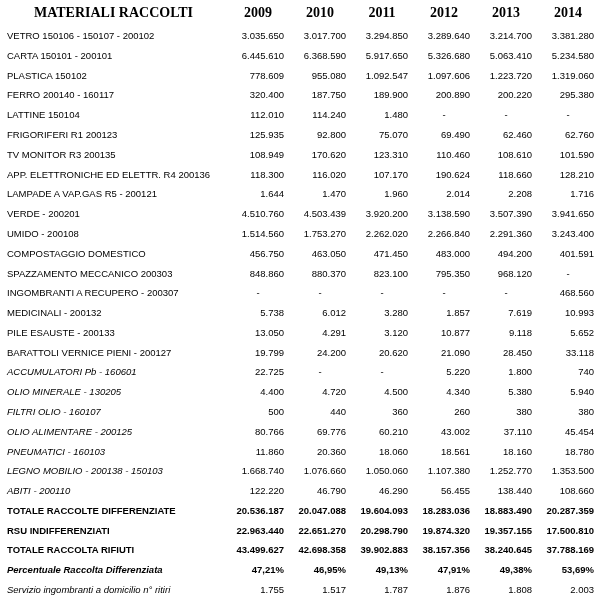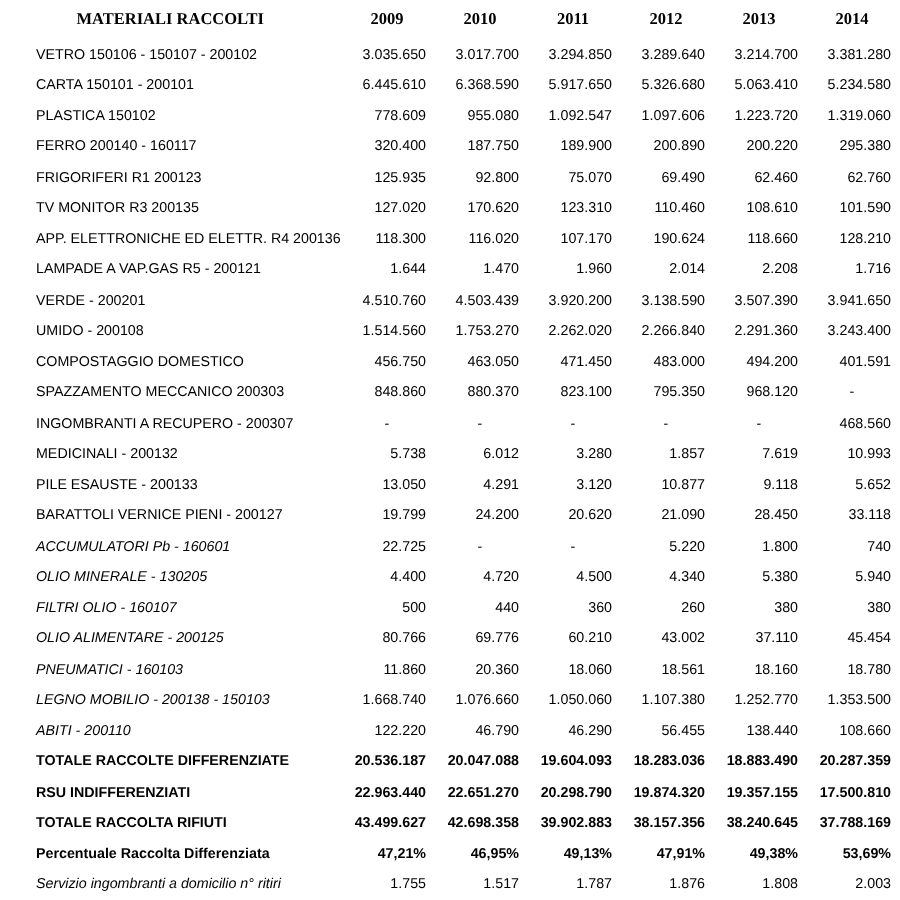--- a/index.html
+++ b/index.html
@@ -23,42 +23,42 @@
   th, td {
     padding: 0;
     vertical-align: middle;
     white-space: nowrap;
     overflow: hidden;
   }
   thead th {
     height: 26px;
     font-family: "Liberation Serif", serif;
     font-weight: bold;
-    font-size: 11px;
+    font-size: 14px;
     text-align: center;
   }
   tbody td {
     font-size: 9.5px;
     line-height: 1;
   }
   td.label {
     text-align: left;
-    padding-left: 24px;
+    padding-left: 7px;
   }
   td.num {
     text-align: right;
     padding-right: 5px;
   }
   td.num.dash {
     text-align: center;
     padding-right: 0;
   }
   tr.row-italic td.label { font-style: italic; margin-top: 20px; }
   tr.row-bold td.label { font-weight: bold; }
-  tr.row-bold-italic td.label { font-weight: bold; }
+  tr.row-bold-italic td.label { font-weight: bold; font-style: italic; }
   tr.vals-bold td.num { font-weight: bold; }
 </style>
 </head>
 <body>
 
 <table class="report">
   <colgroup>
     <col style="width:227px">
     <col style="width:62px">
       <col style="width:62px">
@@ -109,31 +109,40 @@
       <tr>
         <td class="label">FERRO  200140 - 160117</td>
         <td class="num">320.400</td>
         <td class="num">187.750</td>
         <td class="num">189.900</td>
         <td class="num">200.890</td>
         <td class="num">200.220</td>
         <td class="num">295.380</td>
       </tr>
       <tr>
+        <td class="label">LATTINE  150104</td>
+        <td class="num">112.010</td>
+        <td class="num">114.240</td>
+        <td class="num">1.480</td>
+        <td class="num dash">-</td>
+        <td class="num dash">-</td>
+        <td class="num dash">-</td>
+      </tr>
+      <tr>
         <td class="label">FRIGORIFERI R1   200123</td>
         <td class="num">125.935</td>
         <td class="num">92.800</td>
         <td class="num">75.070</td>
         <td class="num">69.490</td>
         <td class="num">62.460</td>
         <td class="num">62.760</td>
       </tr>
       <tr>
         <td class="label">TV MONITOR  R3  200135</td>
-        <td class="num">127.020</td>
+        <td class="num">108.949</td>
         <td class="num">170.620</td>
         <td class="num">123.310</td>
         <td class="num">110.460</td>
         <td class="num">108.610</td>
         <td class="num">101.590</td>
       </tr>
       <tr>
         <td class="label">APP. ELETTRONICHE ED ELETTR. R4   200136</td>
         <td class="num">118.300</td>
         <td class="num">116.020</td>

